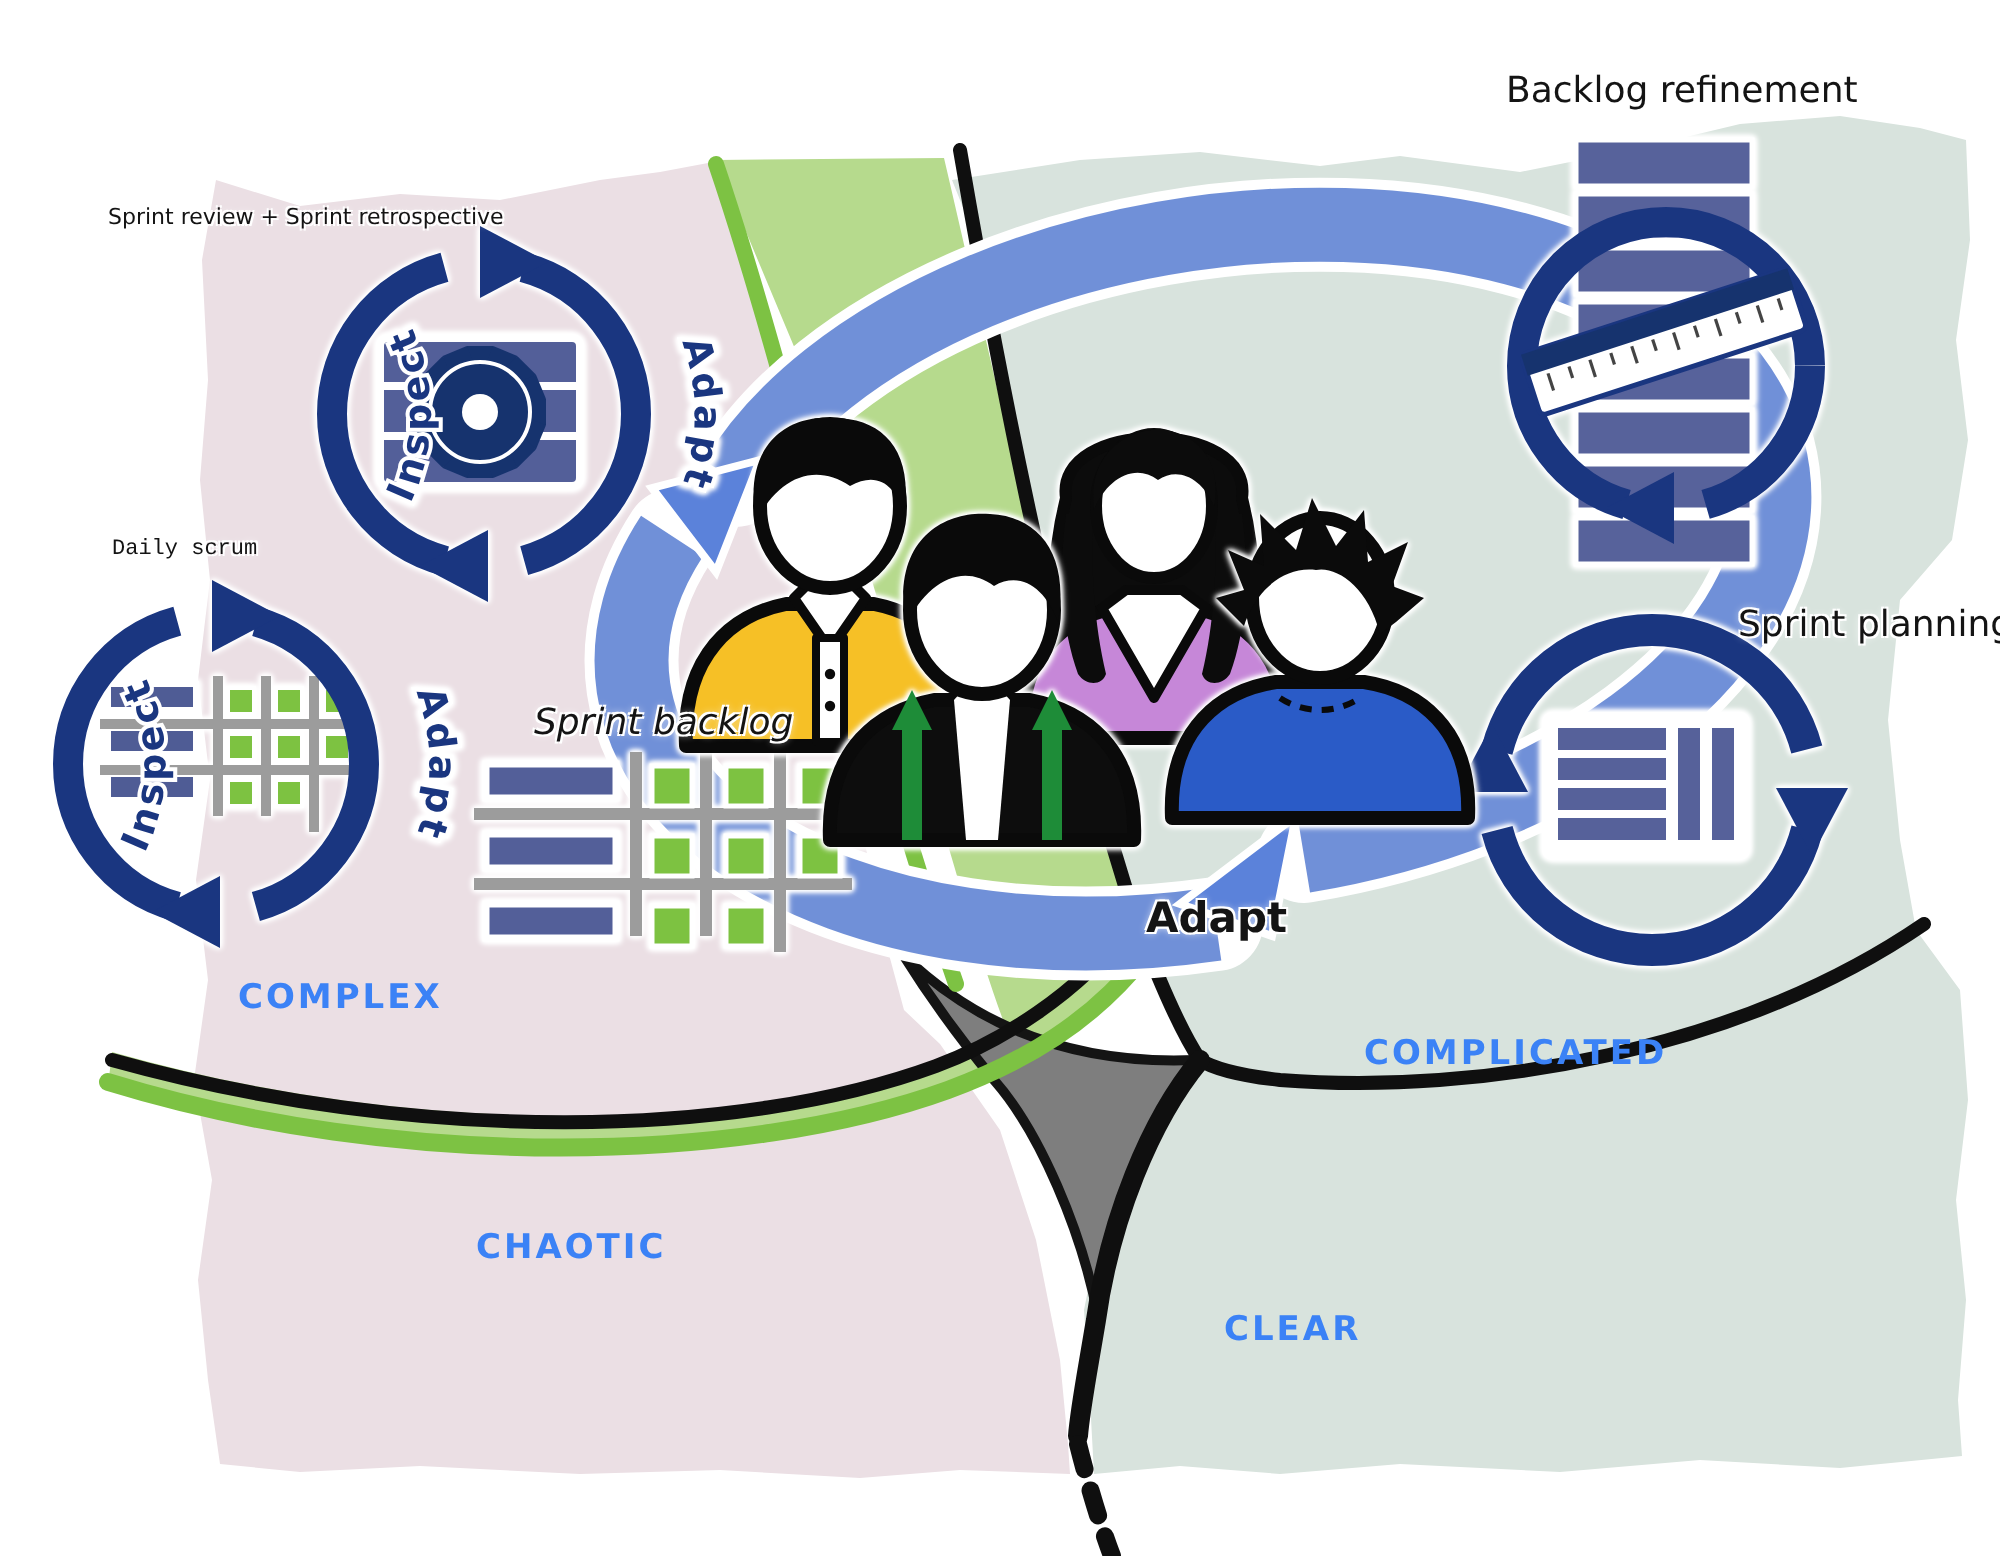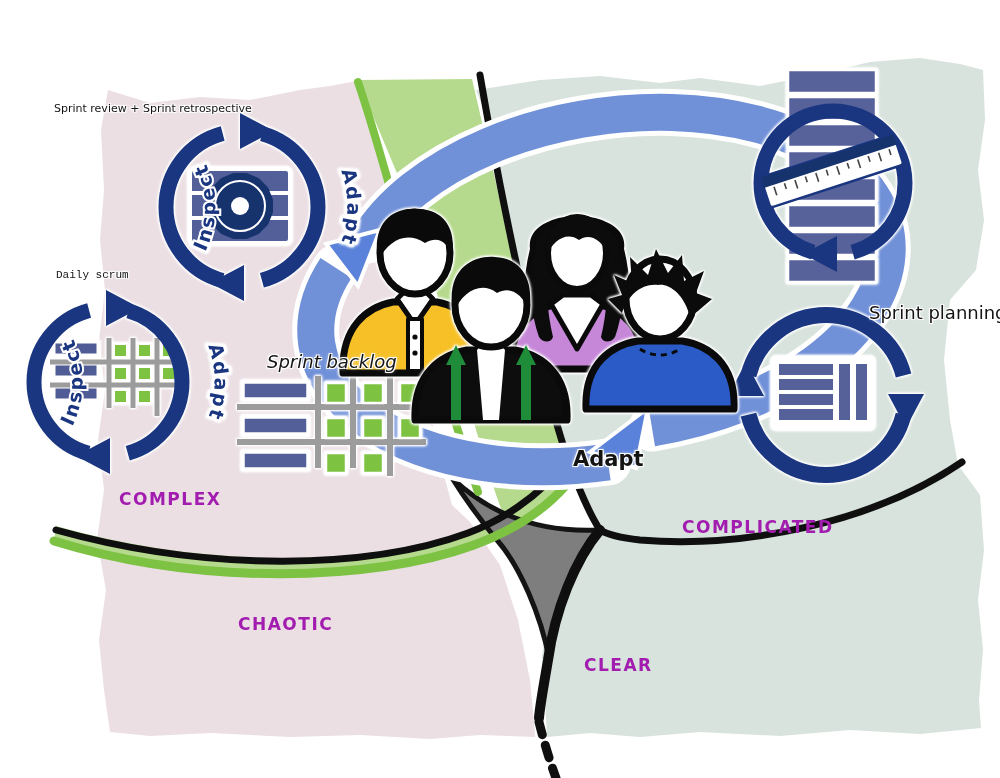--- a/index.html
+++ b/index.html
@@ -3,21 +3,21 @@
 <meta charset="utf-8">
 <style>
   html,body{margin:0;padding:0;background:#fff;}
   #stage{position:relative;width:1000px;height:778px;background:#fff;overflow:hidden;
          font-family:"DejaVu Sans",sans-serif;}
   #stage svg{position:absolute;left:0;top:0;}
   .lbl{position:absolute;white-space:nowrap;color:#141414;font-size:11px;
        text-shadow:-1px -1px 0 #fff,1px -1px 0 #fff,-1px 1px 0 #fff,1px 1px 0 #fff,0 0 4px #fff;}
   .lbl.big{font-size:21px;font-weight:bold;}
   .lbl.mid{font-size:18px;}
-  .quad{position:absolute;white-space:nowrap;color:#a21caf;font-size:17px;font-weight:bold;
+  .quad{position:absolute;white-space:nowrap;color:#3b82f6;font-size:17px;font-weight:bold;
         letter-spacing:1.5px;text-shadow:none;}
   .halo{filter:drop-shadow(0 0 1.3px #fff) drop-shadow(0 0 1.3px #fff) drop-shadow(0 0 1px #fff);}
   .cycletext{font-family:"DejaVu Sans",sans-serif;font-size:19px;font-weight:bold;
              letter-spacing:2px;fill:#1A3680;stroke:#fff;stroke-width:4px;paint-order:stroke;}
 </style>
 </head>
 <body>
 
 <div id="stage">
 
@@ -256,20 +256,21 @@
       <ellipse cx="0" cy="0" rx="36" ry="42" fill="#fff" stroke="#0a0a0a" stroke-width="7"></ellipse>
       <path d="M -38,8 C -46,-36 -18,-50 4,-48 C 28,-47 44,-28 38,6 C 32,-10 20,-20 6,-12 C -10,-24 -28,-14 -38,8 Z" fill="#0a0a0a"></path>
     </g>
   </g>
 </svg>
 
 <div class="lbl" style="left:54px;top:102px;">Sprint review + Sprint retrospective</div>
 <div class="lbl" style="left:56px;top:269px;font-family:Liberation Mono, monospace;">Daily scrum</div>
 <div class="lbl mid" style="left:267px;top:351px;font-style:italic;">Sprint backlog</div>
 <div class="lbl big" style="left:573px;top:447px;">Adapt</div>
+<div class="lbl mid" style="left:753px;top:35px;">Backlog refinement</div>
 <div class="lbl mid" style="left:869px;top:302px;">Sprint planning</div>
 
 <div class="quad" style="left:119px;top:489px;">COMPLEX</div>
 <div class="quad" style="left:682px;top:517px;text-align:right;">COMPLICATED</div>
 <div class="quad" style="left:238px;top:614px;">CHAOTIC</div>
-<div class="quad" style="left:584px;top:655px;">CLEAR</div>
+<div class="quad" style="left:612px;top:655px;">CLEAR</div>
 
 </div>
 
 </body></html>

